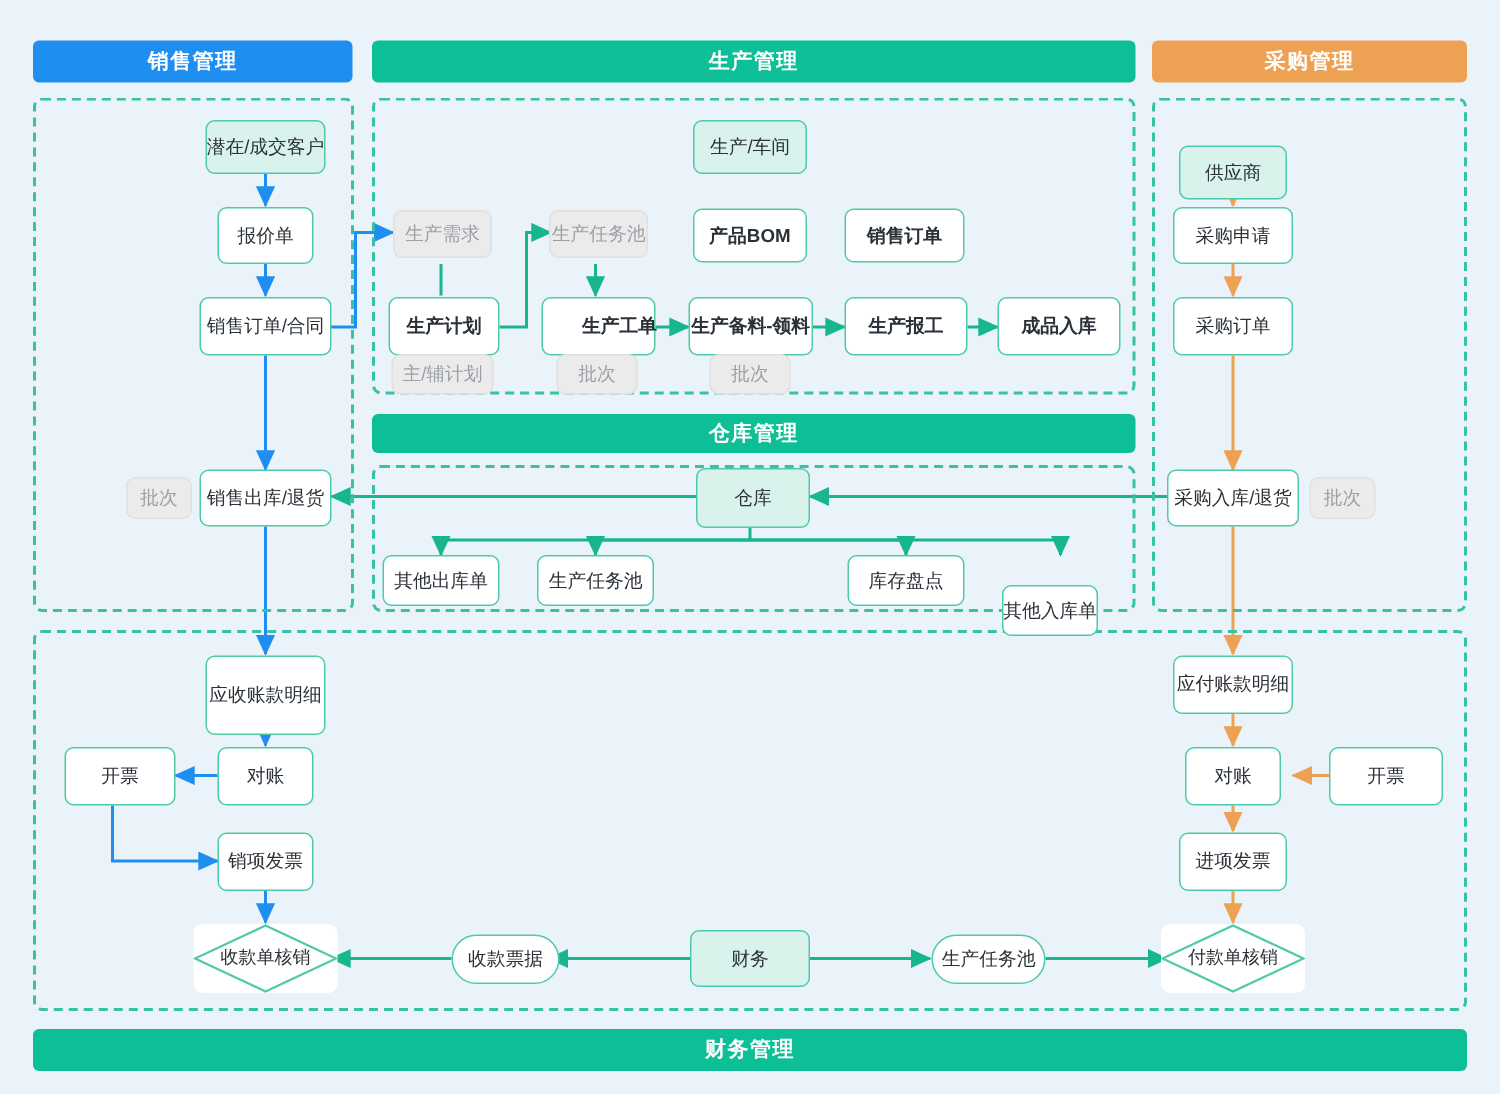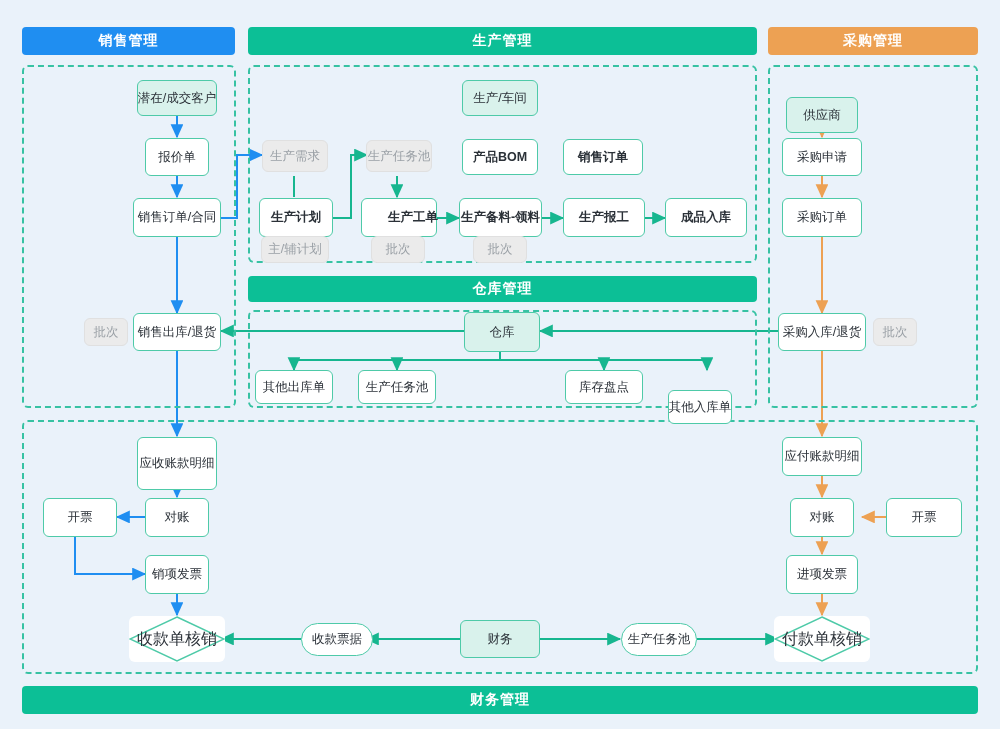--- a/index.html
+++ b/index.html
@@ -40,21 +40,21 @@
     text-align:center;
     line-height:1.15;
     white-space:nowrap;
   }
   .node.white{background:#ffffff;border:1px solid #4ecaa8;}
   .node.white.bold{font-weight:bold;}
   .node.tint{background:#d9f2ec;border:1px solid #4ecaa8;}
   .node.grey{background:#ebebeb;border:1px solid #e0e0e0;color:#9aa0a6;}
   .node.diamond{
     background:#ffffff;border:none;
-    font-size:16px;
+    font-size:12px;
   }
   .node.diamond .dshape{
     position:absolute;left:0;top:0;width:100%;height:100%;
   }
   .node.diamond .dlabel{position:relative;z-index:2;}
 
   
   #wires{position:absolute;left:0;top:0;width:1000px;height:729px;pointer-events:none;}
 </style>
 </head>

